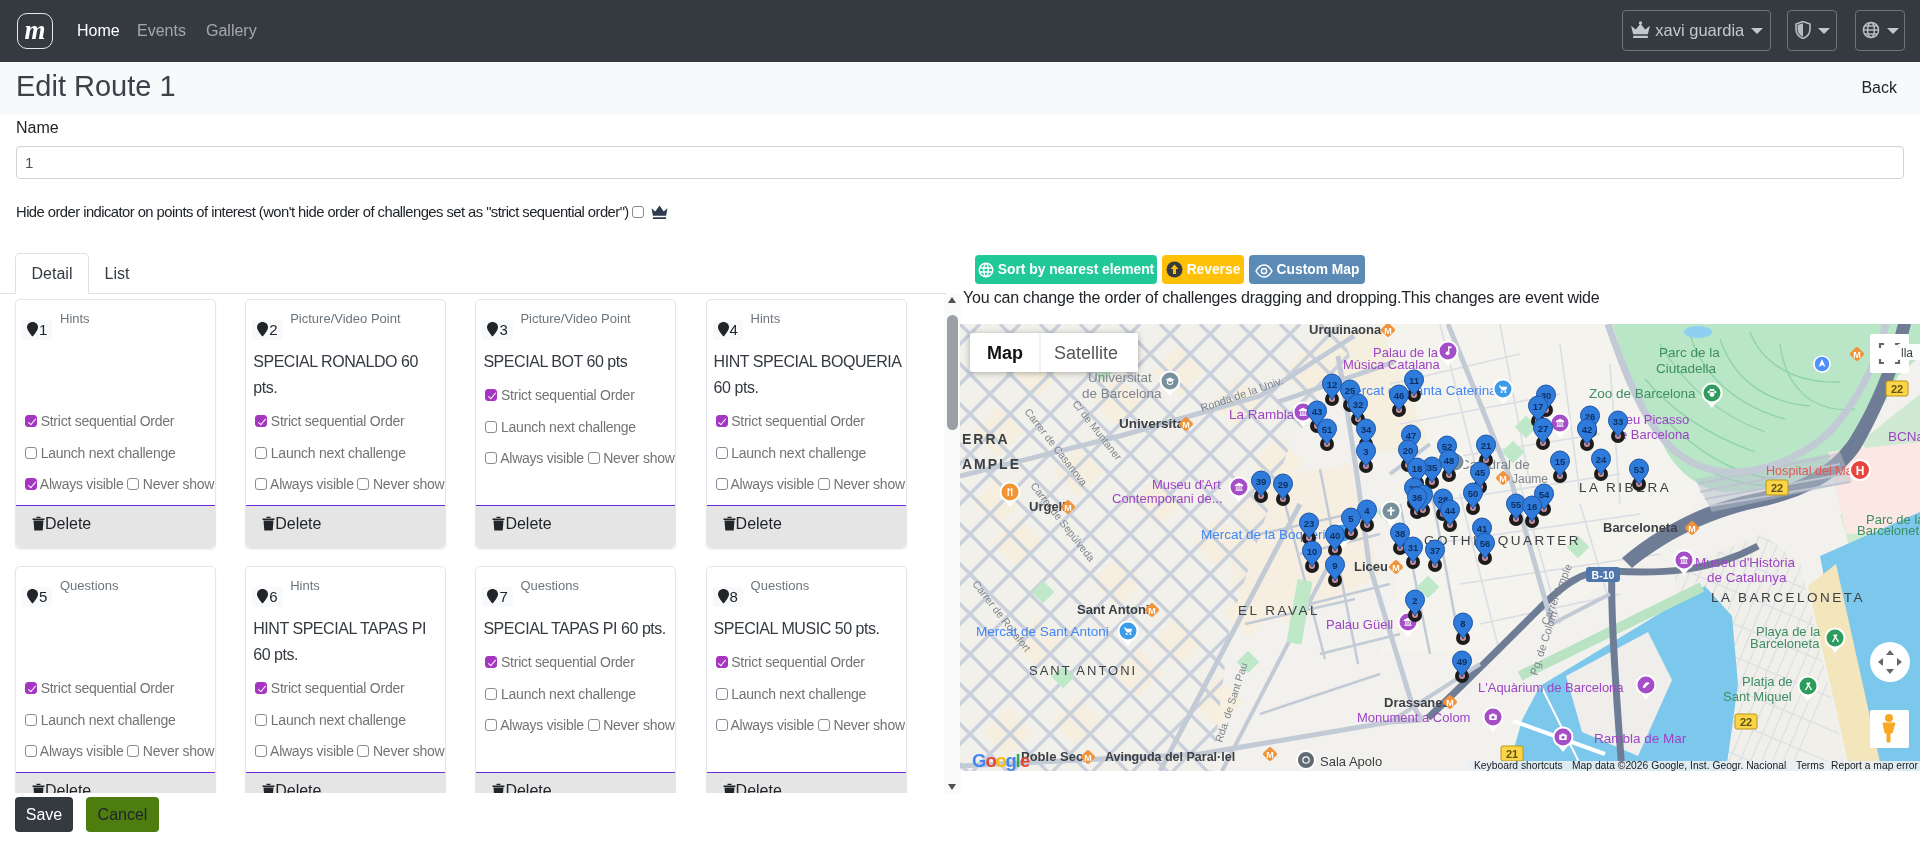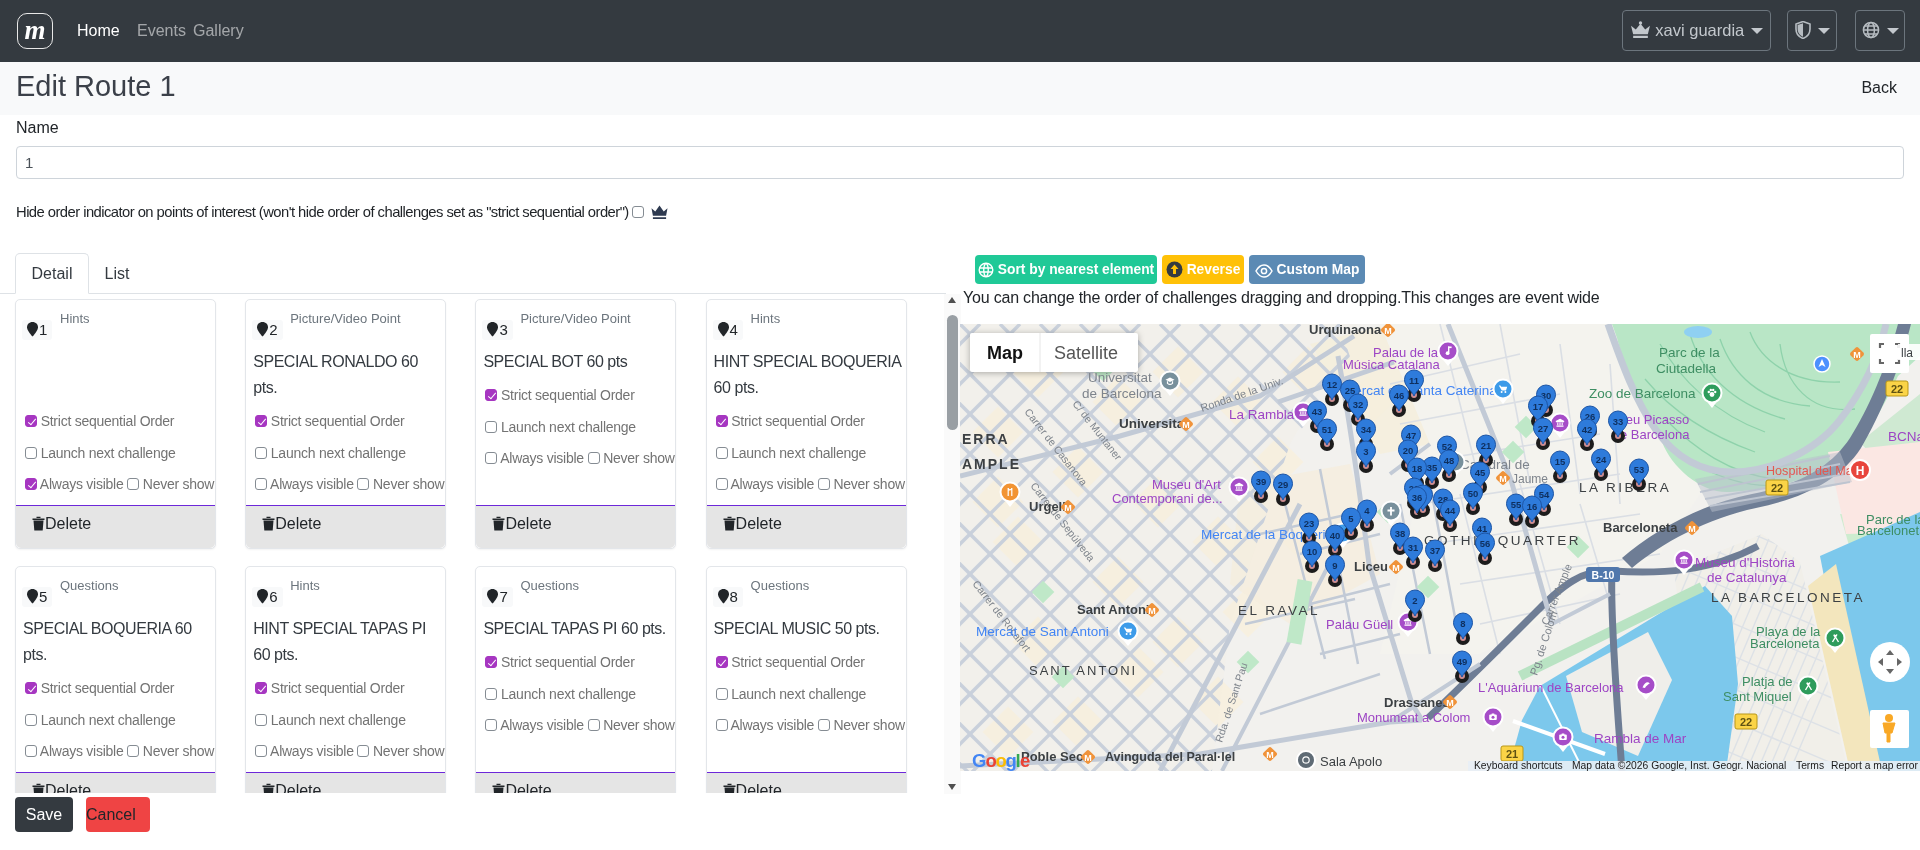--- a/index.html
+++ b/index.html
@@ -42,31 +42,31 @@
 
 #sbar{position:absolute;left:944px;top:294px;width:17px;height:500px;background:#fafafa}
 #sthumb{position:absolute;left:947px;top:315px;width:11px;height:115px;background:#999fa4;border-radius:6px}
 .sarr{position:absolute;left:948px;width:0;height:0;border-left:4.5px solid transparent;border-right:4.5px solid transparent}
 
 .rbtn{position:absolute;top:255px;height:29px;border-radius:4px;color:#fff;font-size:13.8px;font-weight:bold;line-height:29px;text-align:center}
 .rbtn svg{vertical-align:-3.5px;margin-right:4px}
 #msg{position:absolute;left:963px;top:289px;font-size:16px;letter-spacing:-0.2px;color:#212529}
 
 #save{position:absolute;left:15px;top:797px;width:58px;height:35px;background:#343a40;border-radius:4px;color:#fff;font-size:16px;text-align:center;line-height:35px}
-#cancel{position:absolute;left:86px;top:797px;width:64px;height:35px;background:#ef4444;border-radius:4px;color:#212529;font-size:16px;line-height:35px}
+#cancel{position:absolute;left:86px;top:797px;width:73px;height:35px;background:#4d7c0f;border-radius:4px;color:#212529;font-size:16px;text-align:center;line-height:35px}
 
 #map{position:absolute;left:960px;top:324px;width:960px;height:447px;overflow:hidden;background:#f2f1ed}
 </style>
 </head>
 <body>
 <div id="nav">
   <div id="logo"><span>m</span></div>
   <div class="navlink active" style="left:77px">Home</div>
   <div class="navlink" style="left:137px">Events</div>
-  <div class="navlink" style="left:193px">Gallery</div>
+  <div class="navlink" style="left:206px">Gallery</div>
   <div class="navbtn" style="left:1622px;width:149px"><svg width="21" height="18" viewBox="0 0 20 17">
         <circle cx="10" cy="1.8" r="1.6" fill="#c3c8cd"></circle>
         <path d="M1 4.5 L5.5 8 L10 2.5 L14.5 8 L19 4.5 L17 12.5 L3 12.5 Z M3 14 L17 14 L17 16 L3 16 Z" fill="#c3c8cd"></path>
       </svg> xavi guardia<span class="caret"></span></div>
   <div class="navbtn" style="left:1787px;width:50px"><svg width="16" height="18" viewBox="0 0 16 18">
         <path d="M8 0.5 L15 3 V8 C15 12.5 12 16 8 17.5 C4 16 1 12.5 1 8 V3 Z" fill="none" stroke="#b6bcc1" stroke-width="1.6"></path>
         <path d="M8 2.2 V15.8 C4.9 14.5 2.6 11.6 2.6 8 V4.1 Z" fill="#b6bcc1"></path>
       </svg><span class="caret"></span></div>
   <div class="navbtn" style="left:1855px;width:50px"><svg width="18" height="18" viewBox="0 0 18 18">
         <g fill="none" stroke="#b6bcc1" stroke-width="1.5">
@@ -139,21 +139,20 @@
     <div class="cbrow" style="top:176px"><span class="cb "></span> Always visible <span class="cb"></span> Never show</div>
    <div class="cfoot"><svg width="13" height="15" viewBox="0 0 13 15">
           <path d="M0.5 2.5 H12.5 V4 H0.5 Z M4.5 0.8 H8.5 V2 H4.5 Z M1.5 4.5 H11.5 L10.7 14.5 H2.3 Z" fill="#212529"></path>
         </svg>Delete</div>
   </div>
     <div class="card" style="left:15px;top:272px">
     <div class="badge"><svg width="13" height="15" viewBox="0 0 12 15">
           <path d="M6 0C2.7 0 0.5 2.3 0.5 5.2 0.5 9 6 14.5 6 14.5S11.5 9 11.5 5.2C11.5 2.3 9.3 0 6 0z" fill="#212529"></path>
         </svg>5</div>
     <div class="ctype">Questions</div>
-    <div class="ctitle">SPECIAL BOQUERIA 60 pts.</div>
     <div class="cbrow" style="top:113px"><span class="cb checked"></span> Strict sequential Order</div>
     <div class="cbrow" style="top:144.5px"><span class="cb"></span> Launch next challenge</div>
     <div class="cbrow" style="top:176px"><span class="cb "></span> Always visible <span class="cb"></span> Never show</div>
    <div class="cfoot"><svg width="13" height="15" viewBox="0 0 13 15">
           <path d="M0.5 2.5 H12.5 V4 H0.5 Z M4.5 0.8 H8.5 V2 H4.5 Z M1.5 4.5 H11.5 L10.7 14.5 H2.3 Z" fill="#212529"></path>
         </svg>Delete</div>
   </div>
     <div class="card" style="left:245.2px;top:272px">
     <div class="badge"><svg width="13" height="15" viewBox="0 0 12 15">
           <path d="M6 0C2.7 0 0.5 2.3 0.5 5.2 0.5 9 6 14.5 6 14.5S11.5 9 11.5 5.2C11.5 2.3 9.3 0 6 0z" fill="#212529"></path>

